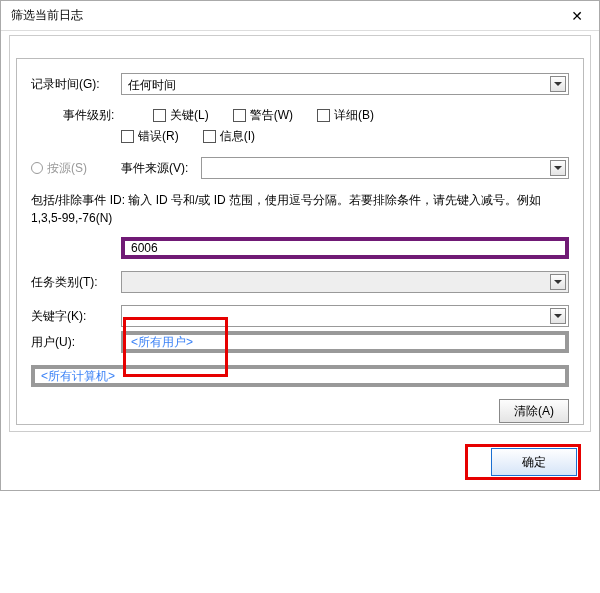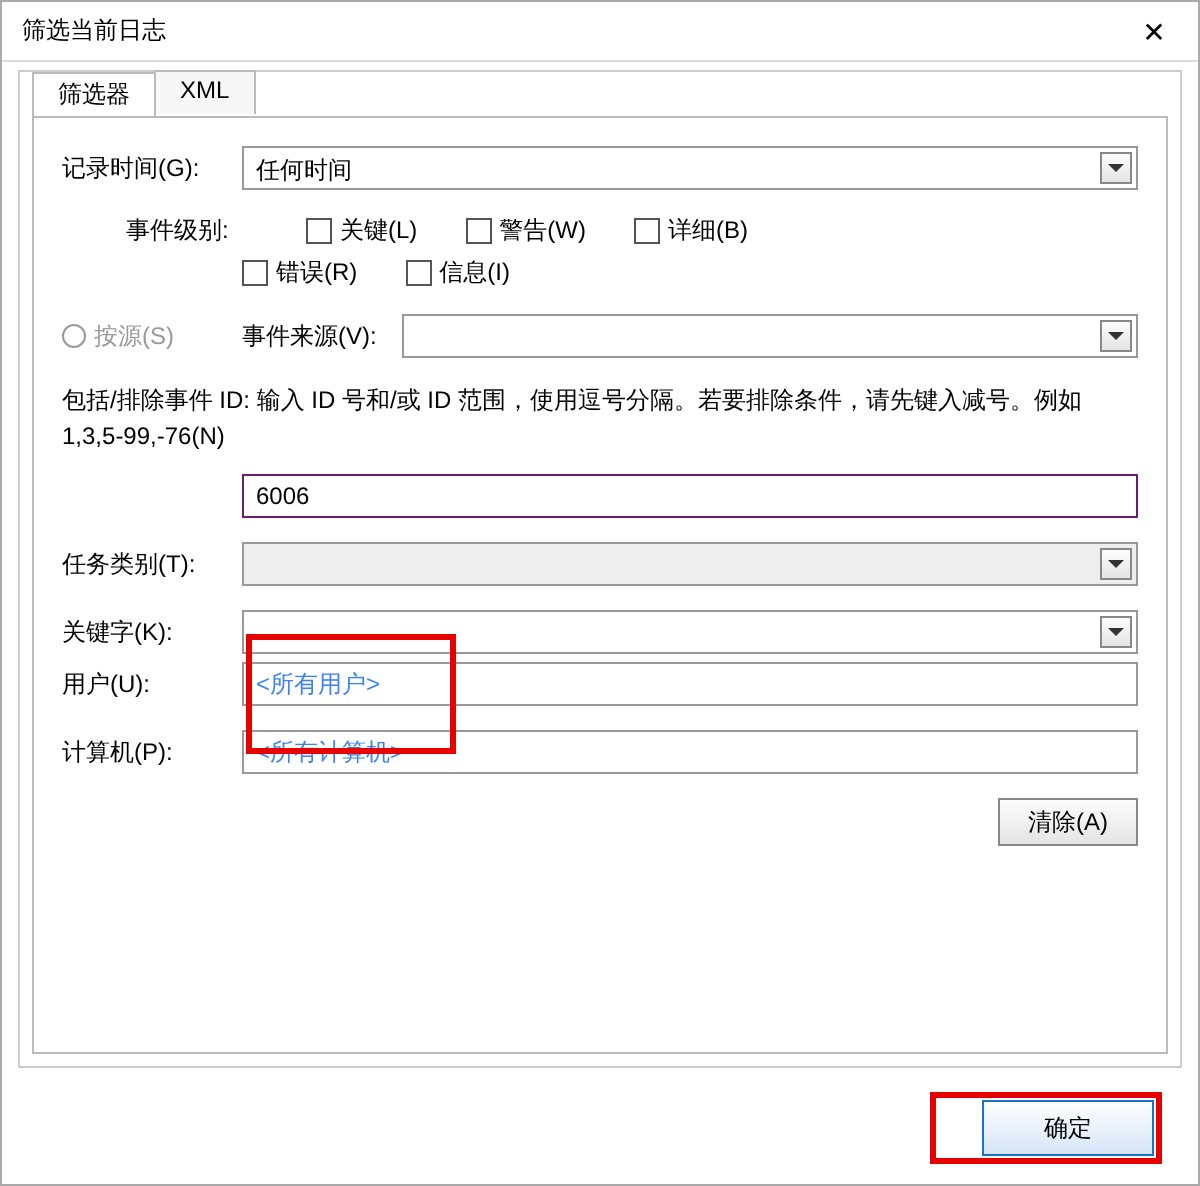--- a/index.html
+++ b/index.html
@@ -6,21 +6,21 @@
   body {
     margin: 0;
     font-family: "Microsoft YaHei", "SimSun", Tahoma, Arial, sans-serif;
     font-size: 12px;
     background: #fff;
     color: #000;
   }
   .dialog {
     position: relative;
     width: 600px;
-    height: 593px;
+    height: 491px;
     border: 1px solid #aaa;
     background: #fff;
   }
   .titlebar {
     height: 30px;
     display: flex;
     align-items: center;
     justify-content: space-between;
     padding-left: 10px;
     border-bottom: 1px solid #ddd;
@@ -153,21 +153,21 @@
   }
 
   .para {
     margin: 6px 0 10px 0;
     line-height: 18px;
   }
 
   .text-input {
     width: 100%;
     height: 22px;
-    border: 1px solid #701a75;
+    border: 4px solid #701a75;
     background: #fff;
     padding: 2px 6px;
     font-family: inherit;
     font-size: 12px;
     outline: none;
   }
   .text-input.plain { border-color: #999; }
   .text-input.angle {
     color: #3b82f6;
   }
@@ -227,24 +227,20 @@
 
   <div class="titlebar">
     <span class="title-text">筛选当前日志</span>
     <div class="close-btn">
       <span>✕</span>
     </div>
   </div>
 
   <div class="body-area">
 
-    <div class="tabs">
-      <div class="tab active">筛选器</div>
-      <div class="tab">XML</div>
-    </div>
 
     <div class="tab-panel">
 
       <div class="row">
         <div class="label">记录时间(G):</div>
         <div class="ctrl-area">
           <div class="select-full">
             <span class="select-text">任何时间</span>
             <span class="select-dd"></span>
           </div>
@@ -329,21 +325,20 @@
       </div>
 
       <div class="row">
         <div class="label">用户(U):</div>
         <div class="ctrl-area">
           <input type="text" class="text-input plain angle" value="&lt;所有用户&gt;" style="">
         </div>
       </div>
 
       <div class="row">
-        <div class="label">计算机(P):</div>
         <div class="ctrl-area">
           <input type="text" class="text-input plain angle" value="&lt;所有计算机&gt;" style="">
         </div>
       </div>
 
       <div class="btn-row-right">
         <button class="btn">清除(A)</button>
       </div>
 
     </div>

